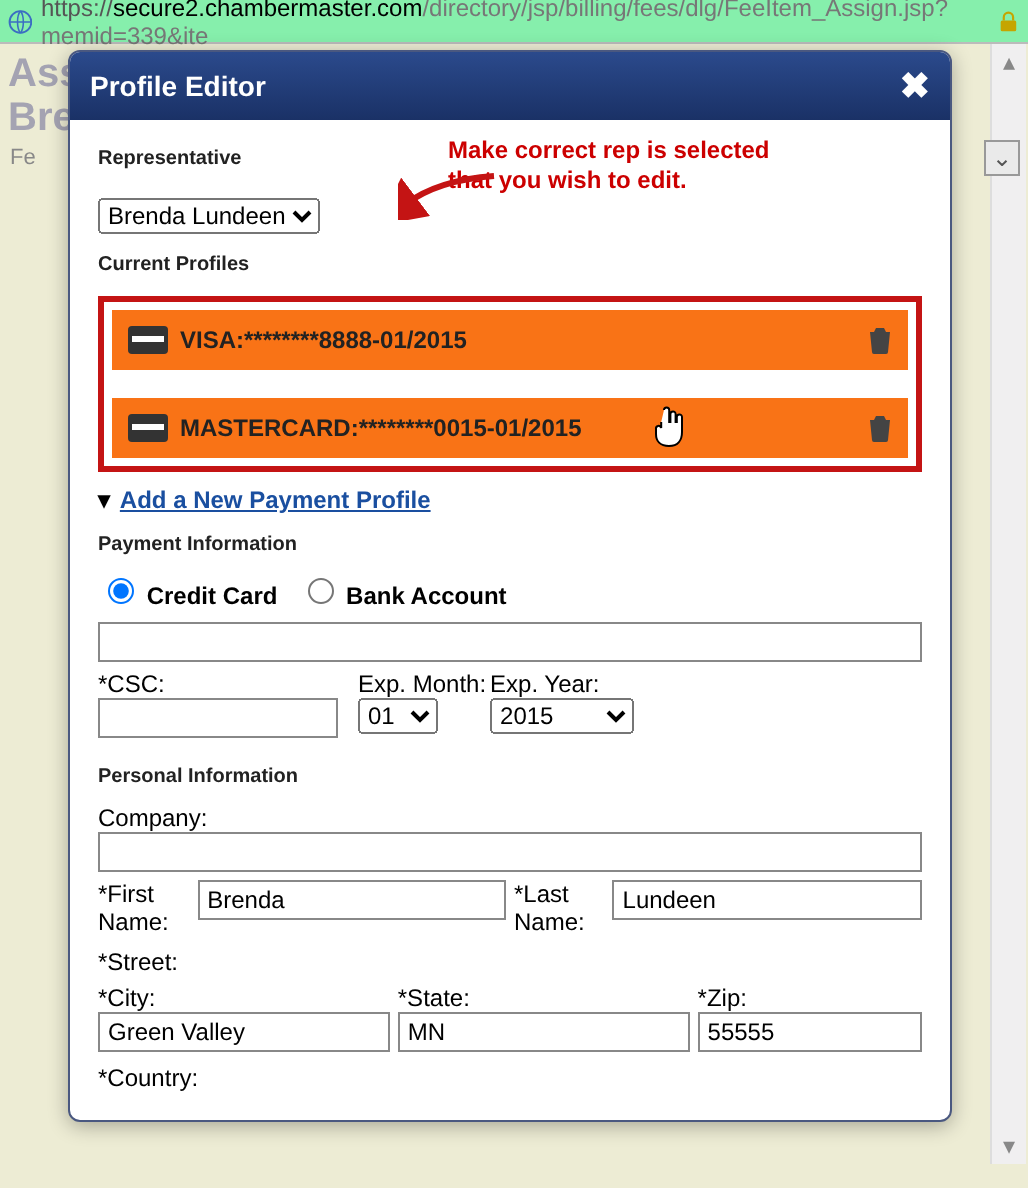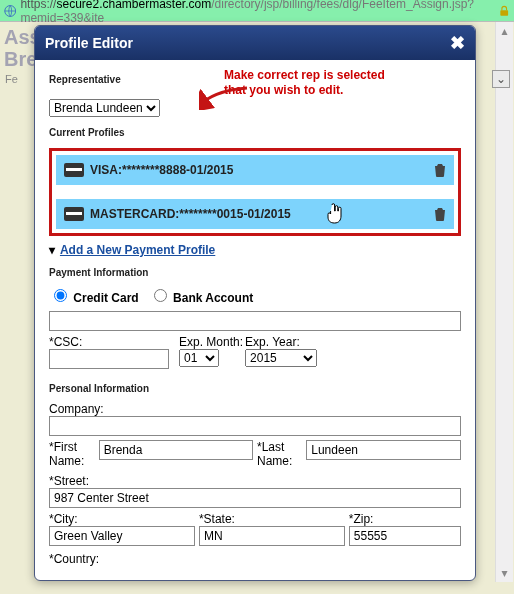--- a/index.html
+++ b/index.html
@@ -119,21 +119,21 @@
   select.rep-select {
     margin-top:6px;
     font-size:12px;
   }
   .profiles-box {
     margin-top:10px;
     border:3px solid #c41414;
     padding:4px;
   }
   .profile-entry {
-    background:#7dd3fc;
+    background:#f97316;
     padding:8px;
     display:flex;
     align-items:center;
     font-weight:bold;
     color:#222;
     font-size:12px;
     position:relative;
   }
   .profile-entry + .profile-entry { margin-top:14px; }
   .card-icon {
@@ -333,21 +333,20 @@
         <input type="text" class="full" value="Brenda" style="">
       </div>
       <div>
         <span class="label-sm">*Last Name:</span>
         <input type="text" class="full" value="Lundeen" style="">
       </div>
     </div>
 
     <div class="form-row">
       <div class="label-sm">*Street:</div>
-      <input type="text" class="full" value="987 Center Street" style="">
     </div>
 
     <div class="three-col">
       <div class="c1">
         <span class="label-sm">*City:</span>
         <input type="text" class="full" value="Green Valley" style="">
       </div>
       <div class="c2">
         <span class="label-sm">*State:</span>
         <input type="text" class="full" value="MN" style="">

